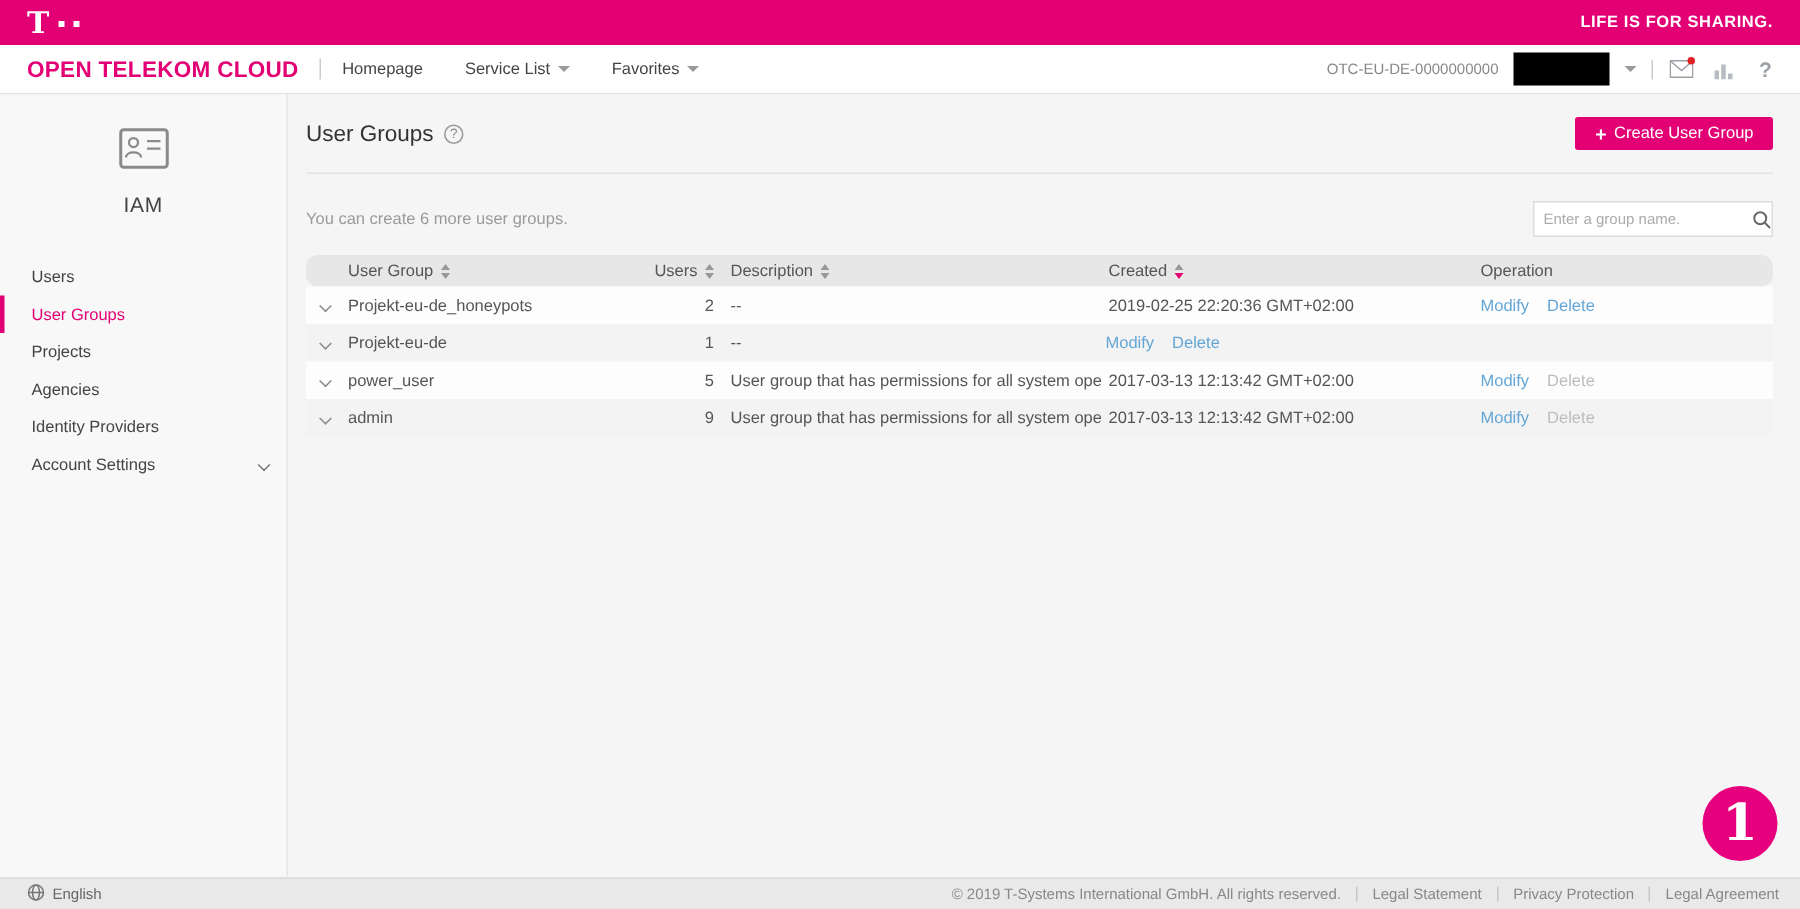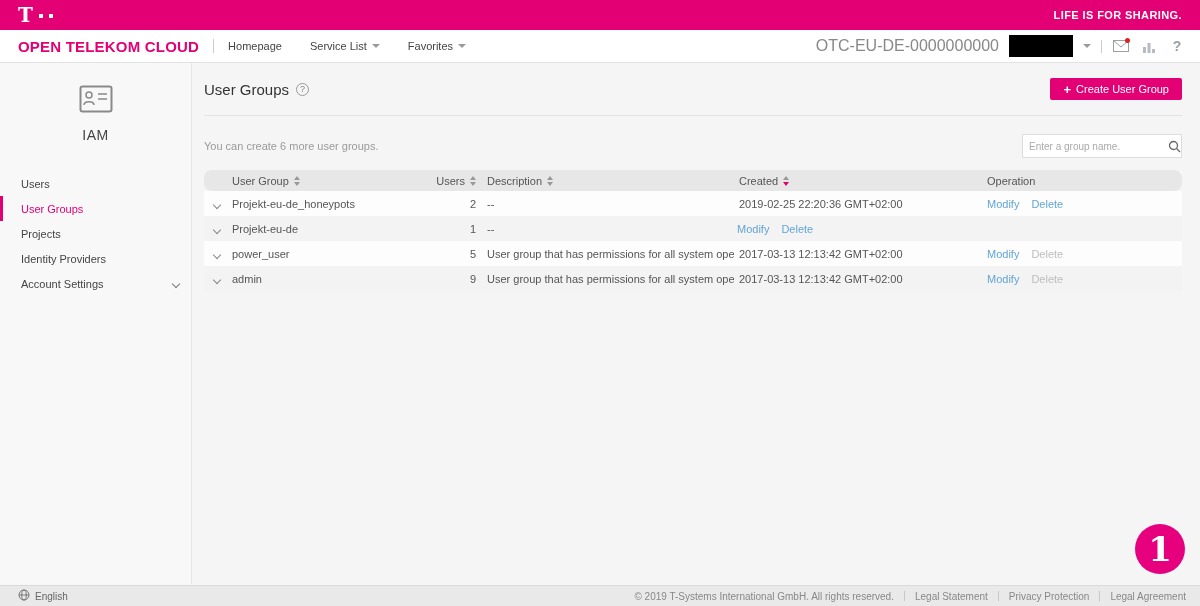--- a/index.html
+++ b/index.html
@@ -14,21 +14,21 @@
   .tagline { color:#fff; font-size:11px; font-weight:bold; letter-spacing:.4px;padding-left:27px; }
 
   
   .header { height:33px; background:#fff; border-bottom:1px solid #e2e2e2; display:flex; align-items:center; padding:0 14px 0 18px; }
   .brand { color:#e20074; font-size:15px; font-weight:bold; letter-spacing:.2px; white-space:nowrap; }
   .hsep { width:1px; height:14px; background:#ccc; margin:0 14px; }
   .nav { display:flex; align-items:center; gap:28px; }
   .nav-item { font-size:11px; color:#444; display:flex; align-items:center; gap:5px; cursor:pointer; }
   .caret-down { width:0; height:0; border-left:4px solid transparent; border-right:4px solid transparent; border-top:4px solid #999; }
   .header-right { margin-left:auto; display:flex; align-items:center; gap:10px; }
-  .account { font-size:16px; color:#888; }
+  .account { font-size:10px; color:#888; }
   .redaction { width:64px; height:22px; background:#000; display:inline-block; }
   .vsep { width:1px; height:13px; background:#ccc; }
   .hicon { position:relative; display:flex; align-items:center; justify-content:center; width:18px; height:18px; color:#9aa0a6; cursor:pointer; }
   .hicon svg { display:block; }
   .mail-badge { position:absolute; top:1px; right:0; width:5px; height:5px; border-radius:50%; background:#e02020; }
   .qmark { font-size:14px; color:#9aa0a6; font-weight:bold; }
 
   
   .bodywrap { display:flex; height:521px; }
   .sidebar { width:192px; background:#f8f8f8; border-right:1px solid #e6e6e6; flex-shrink:0; }
@@ -157,20 +157,23 @@
       <li>
           <span>Users</span>
         </li>
       <li class="active">
           <span>User Groups</span>
         </li>
       <li>
           <span>Projects</span>
         </li>
       <li>
+          <span>Agencies</span>
+        </li>
+      <li>
           <span>Identity Providers</span>
         </li>
       <li>
           <span>Account Settings</span>
           <span class="chev"></span>
         </li>
     </ul>
   </aside>
 
   <main class="main">

